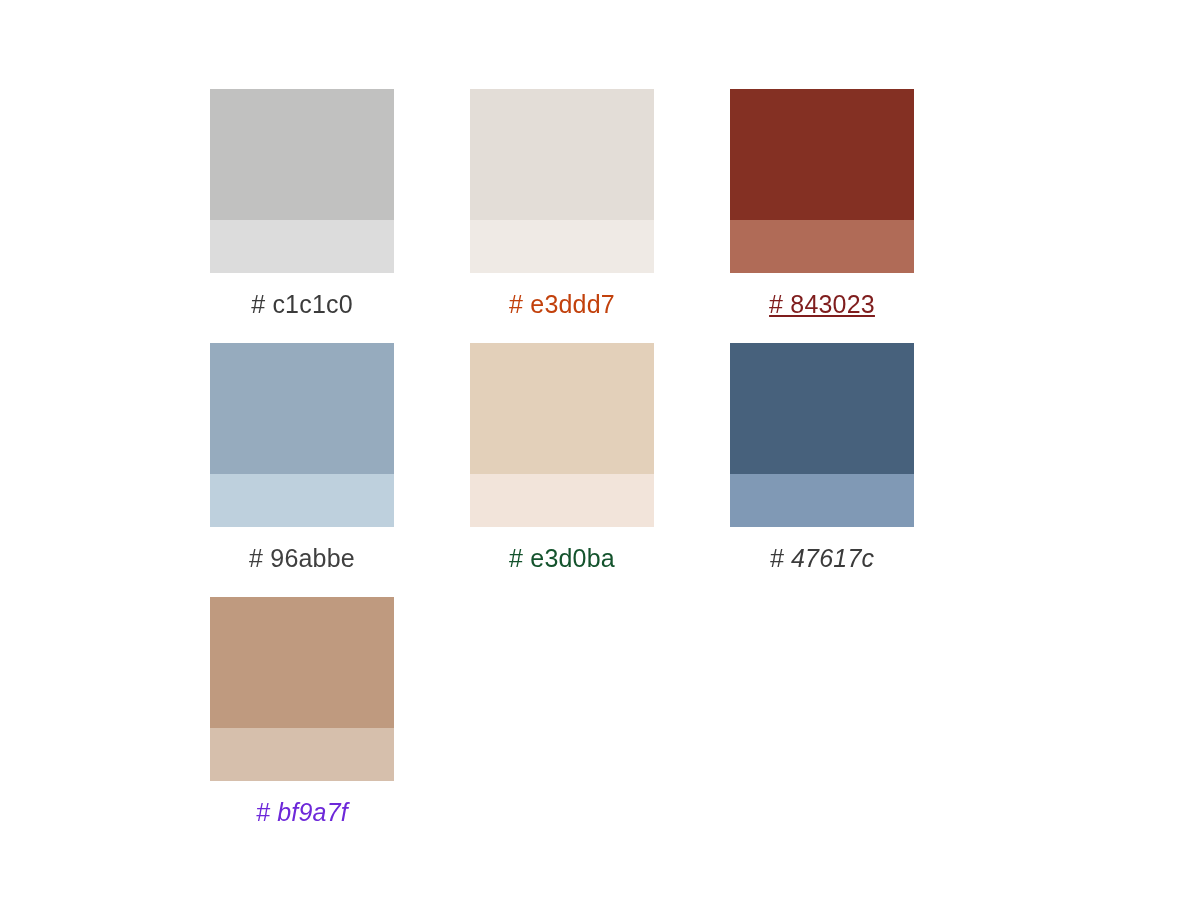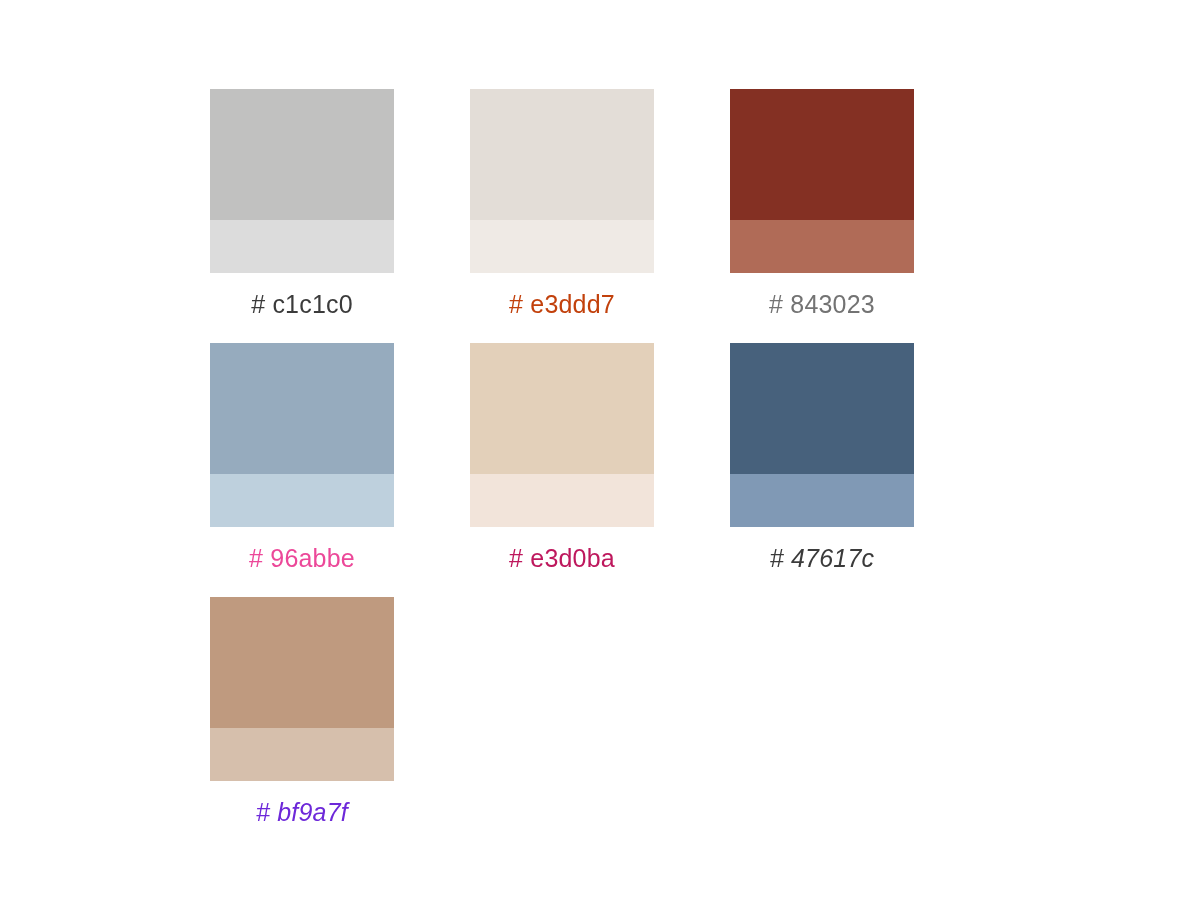--- a/index.html
+++ b/index.html
@@ -90,37 +90,37 @@
       <div class="swatch-tint" style="background-color: rgb(239, 234, 229);"></div>
     </div>
     <div class="swatch-label" style="color: #c2410c;"># e3ddd7</div>
   </div>
 
   <div class="swatch-cell">
     <div class="swatch-block">
       <div class="swatch-main" style="background-color: rgb(132, 48, 35);"></div>
       <div class="swatch-tint" style="background-color: rgb(176, 107, 87);"></div>
     </div>
-    <div class="swatch-label" style="color: #737373;"># 843023</div>
+    <div class="swatch-label" style="color: #7f1d1d; text-decoration: underline;"># 843023</div>
   </div>
 
   <div class="swatch-cell">
     <div class="swatch-block">
       <div class="swatch-main" style="background-color: rgb(150, 171, 190);"></div>
       <div class="swatch-tint" style="background-color: rgb(190, 208, 221);"></div>
     </div>
-    <div class="swatch-label" style="color: #ec4899;"># 96abbe</div>
+    <div class="swatch-label" style="color: #404040;"># 96abbe</div>
   </div>
 
   <div class="swatch-cell">
     <div class="swatch-block">
       <div class="swatch-main" style="background-color: rgb(227, 208, 186);"></div>
       <div class="swatch-tint" style="background-color: rgb(242, 228, 218);"></div>
     </div>
-    <div class="swatch-label" style="color: #be185d;"># e3d0ba</div>
+    <div class="swatch-label" style="color: #14532d;"># e3d0ba</div>
   </div>
 
 
   <div class="swatch-cell">
     <div class="swatch-block">
       <div class="swatch-main" style="background-color: rgb(71, 97, 124);"></div>
       <div class="swatch-tint" style="background-color: rgb(128, 153, 181);"></div>
     </div>
     <div class="swatch-label" style="color: rgb(59, 59, 59); font-style: italic;"># 47617c</div>
   </div>

